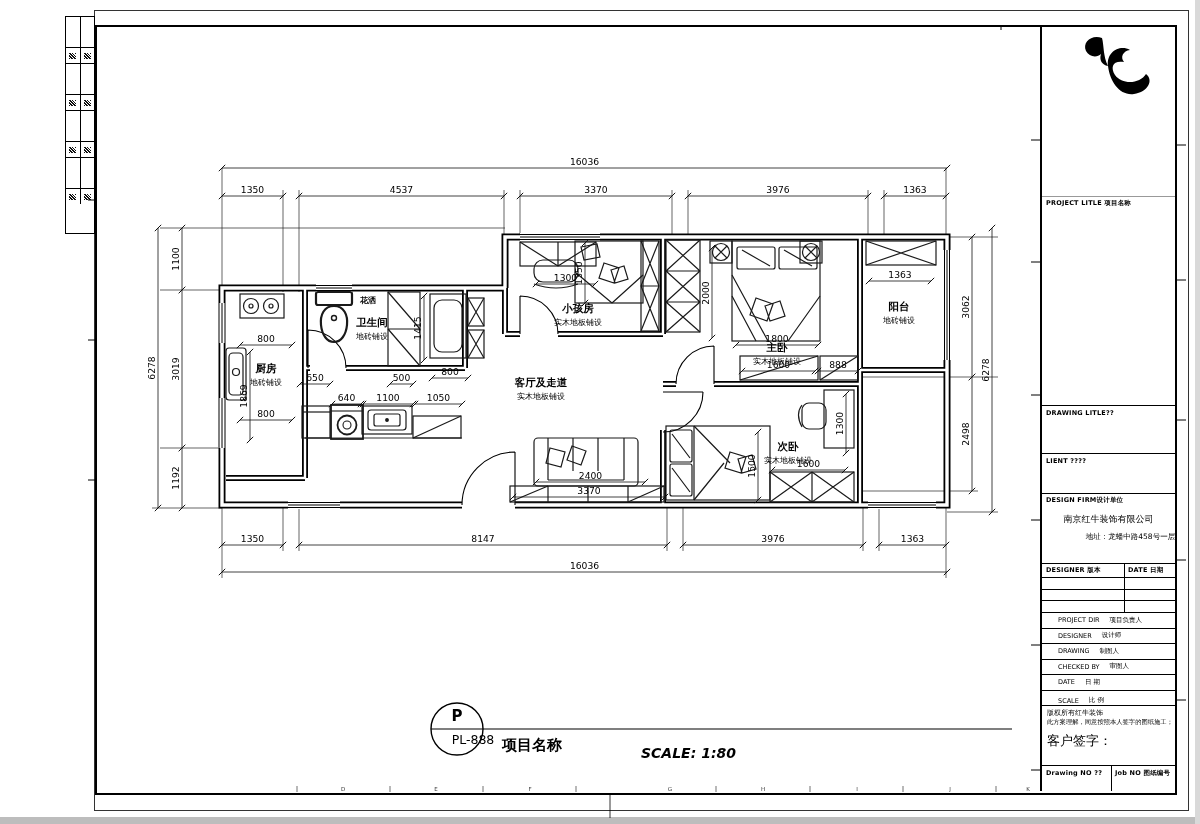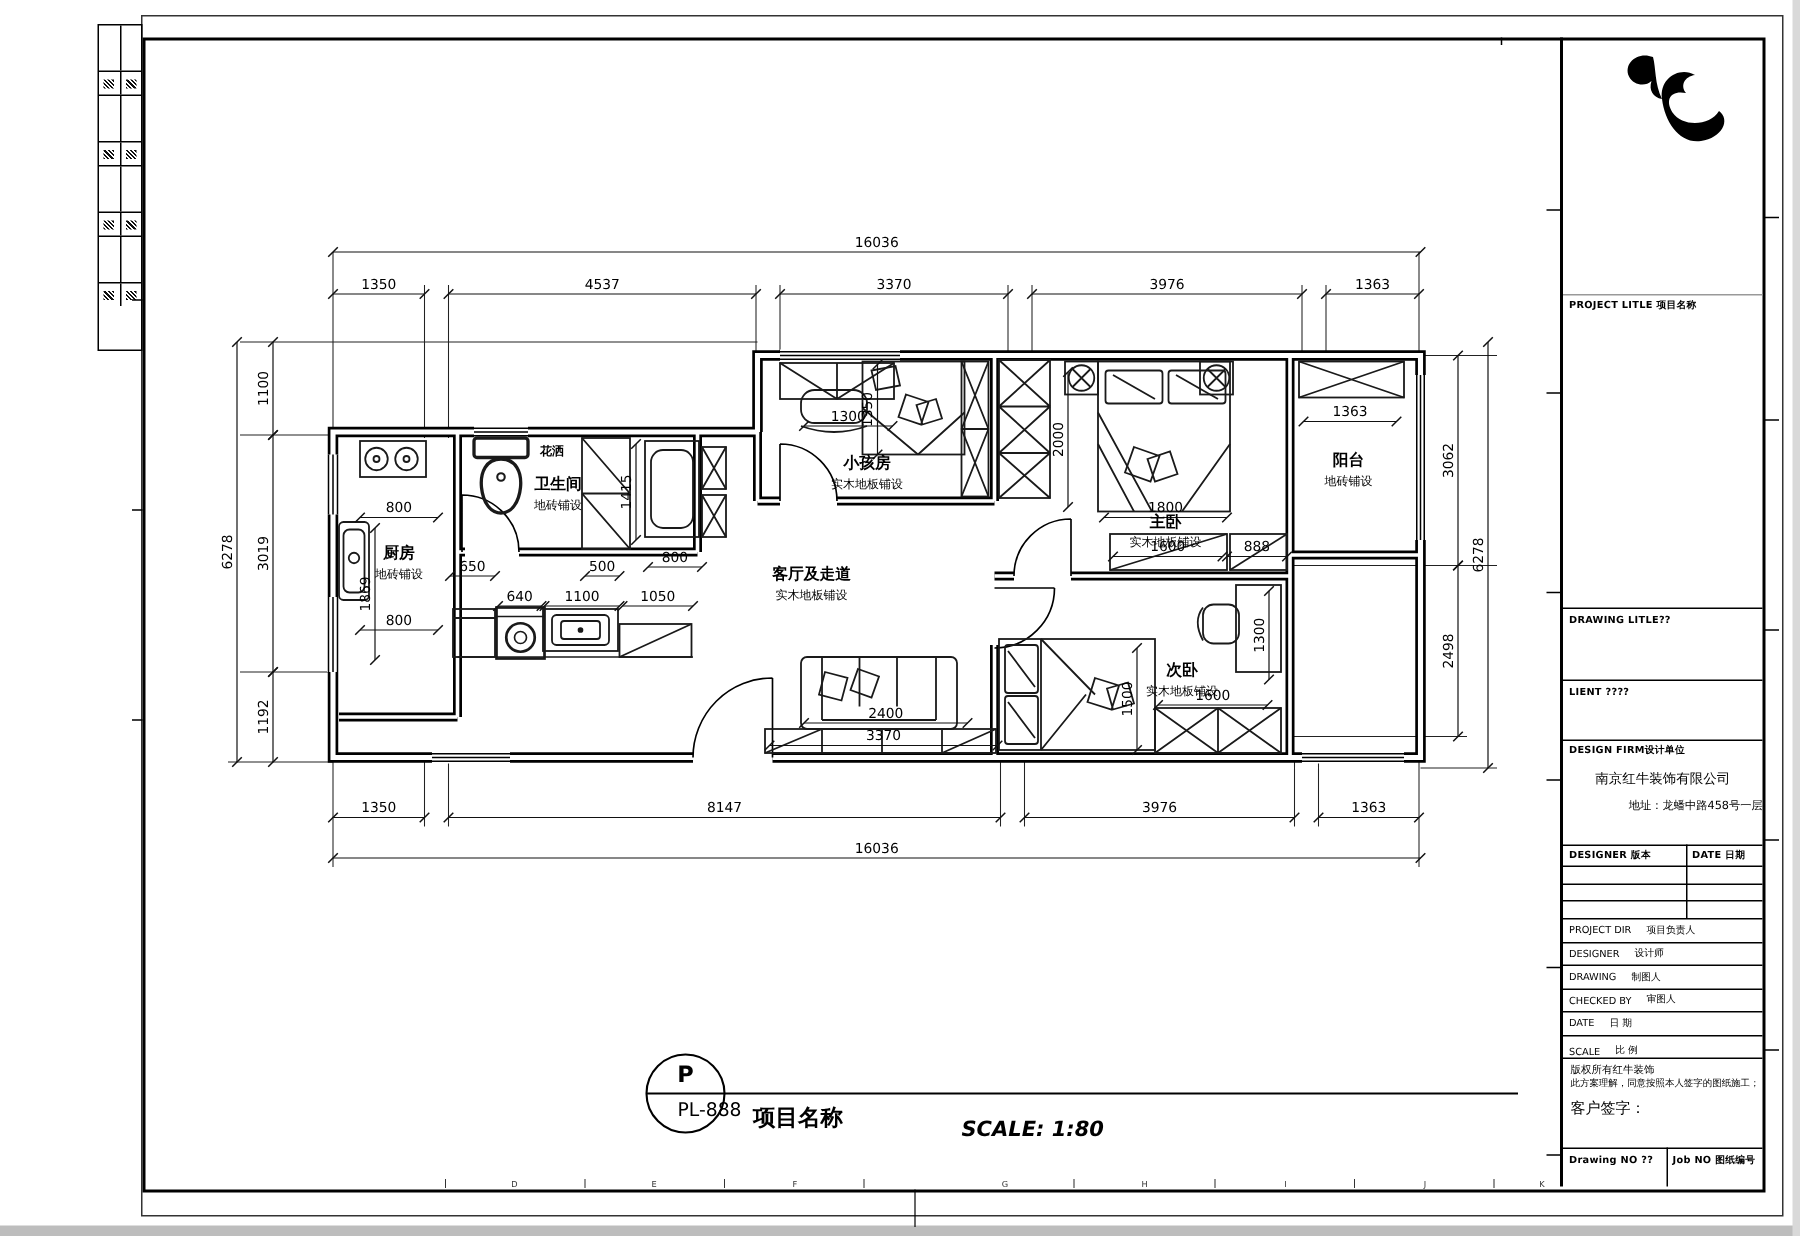--- a/index.html
+++ b/index.html
@@ -17,21 +17,21 @@
   #fold-strip .c{flex:1;display:flex;align-items:center;justify-content:center;}
   #fold-strip .c + .c{border-left:1px solid #000;}
   .smudge{display:block;width:7px;height:6px;background:repeating-linear-gradient(45deg,#111 0 1px,#fff 1px 2px);}
   
   #tb{left:1040px;top:25px;width:133px;height:766px;border-left:2px solid #000;font-family:"DejaVu Sans",sans-serif;}
   #tb .line{position:absolute;left:0;width:100%;border-top:1px solid #000;}
   #tb .gline{position:absolute;left:0;width:100%;border-top:1px solid #999;}
   .tb-tiny{font-size:6.5px;letter-spacing:0.2px;white-space:nowrap;font-weight:bold;}
   #tb-company{font-size:19px;font-weight:bold;letter-spacing:13px;line-height:27px;}
   #tb-rows .trow{position:absolute;left:0;width:100%;height:15.5px;border-top:1px solid #000;
-                 font-size:6.5px;display:flex;align-items:center;padding-left:4px;box-sizing:border-box;}
+                 font-size:6.5px;display:flex;align-items:center;padding-left:16px;box-sizing:border-box;}
   #tb-rows .trow .cn{margin-left:10px;}
   
   .foot{font-family:"DejaVu Sans",sans-serif;}
   #plan-title{font-size:26px;font-weight:800;letter-spacing:7px;}
   #plan-subtitle{font-size:15px;font-weight:600;}
   #plan-scale{font-size:14px;font-style:italic;font-weight:600;}
   #stamp-top{font-size:15px;font-weight:600;text-align:center;}
   #stamp-bottom{font-size:12.5px;text-align:center;}
   svg{position:absolute;left:0;top:0;}
   svg text{font-family:"DejaVu Sans",sans-serif;}
@@ -622,19 +622,19 @@
           <span class="cn">日  期</span>
         </div>
         <div class="trow" style="top: 664.5px; align-items: flex-end;">
           <span>SCALE</span>
           <span class="cn">比  例</span>
         </div>
       </div>
     <div class="line" style="top:680px;"></div>
     <div class="abs" style="left:5px;top:683px;font-size:7px;">版权所有红牛装饰</div>
     <div class="abs" style="left:5px;top:693px;font-size:6.3px;white-space:nowrap;">此方案理解，同意按照本人签字的图纸施工；</div>
-    <div class="abs" style="left:5px;top:707px;font-size:10px;">客户签字：</div>
+    <div class="abs" style="left:5px;top:707px;font-size:13px;">客户签字：</div>
     <div class="line" style="top:740px;"></div>
     <div class="abs" style="left:69px;top:740px;height:26px;border-left:1px solid #000;"></div>
     <div class="abs tb-tiny" style="left:4px;top:744px;">Drawing NO ??</div>
     <div class="abs tb-tiny" style="left:73px;top:744px;">Job NO 图纸编号</div>
   </div>
 </div>
 
 </body></html>

